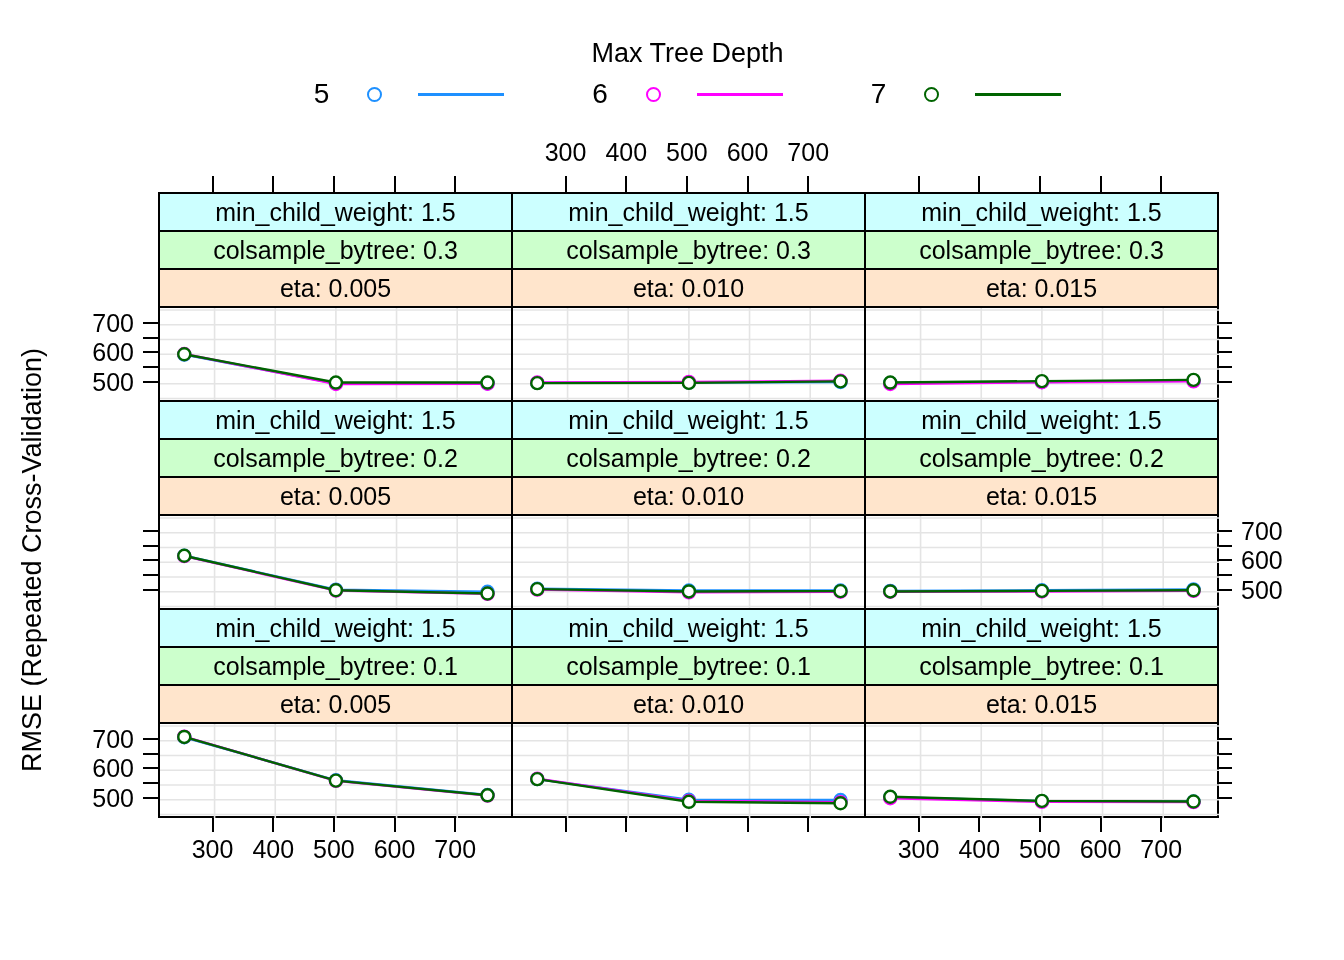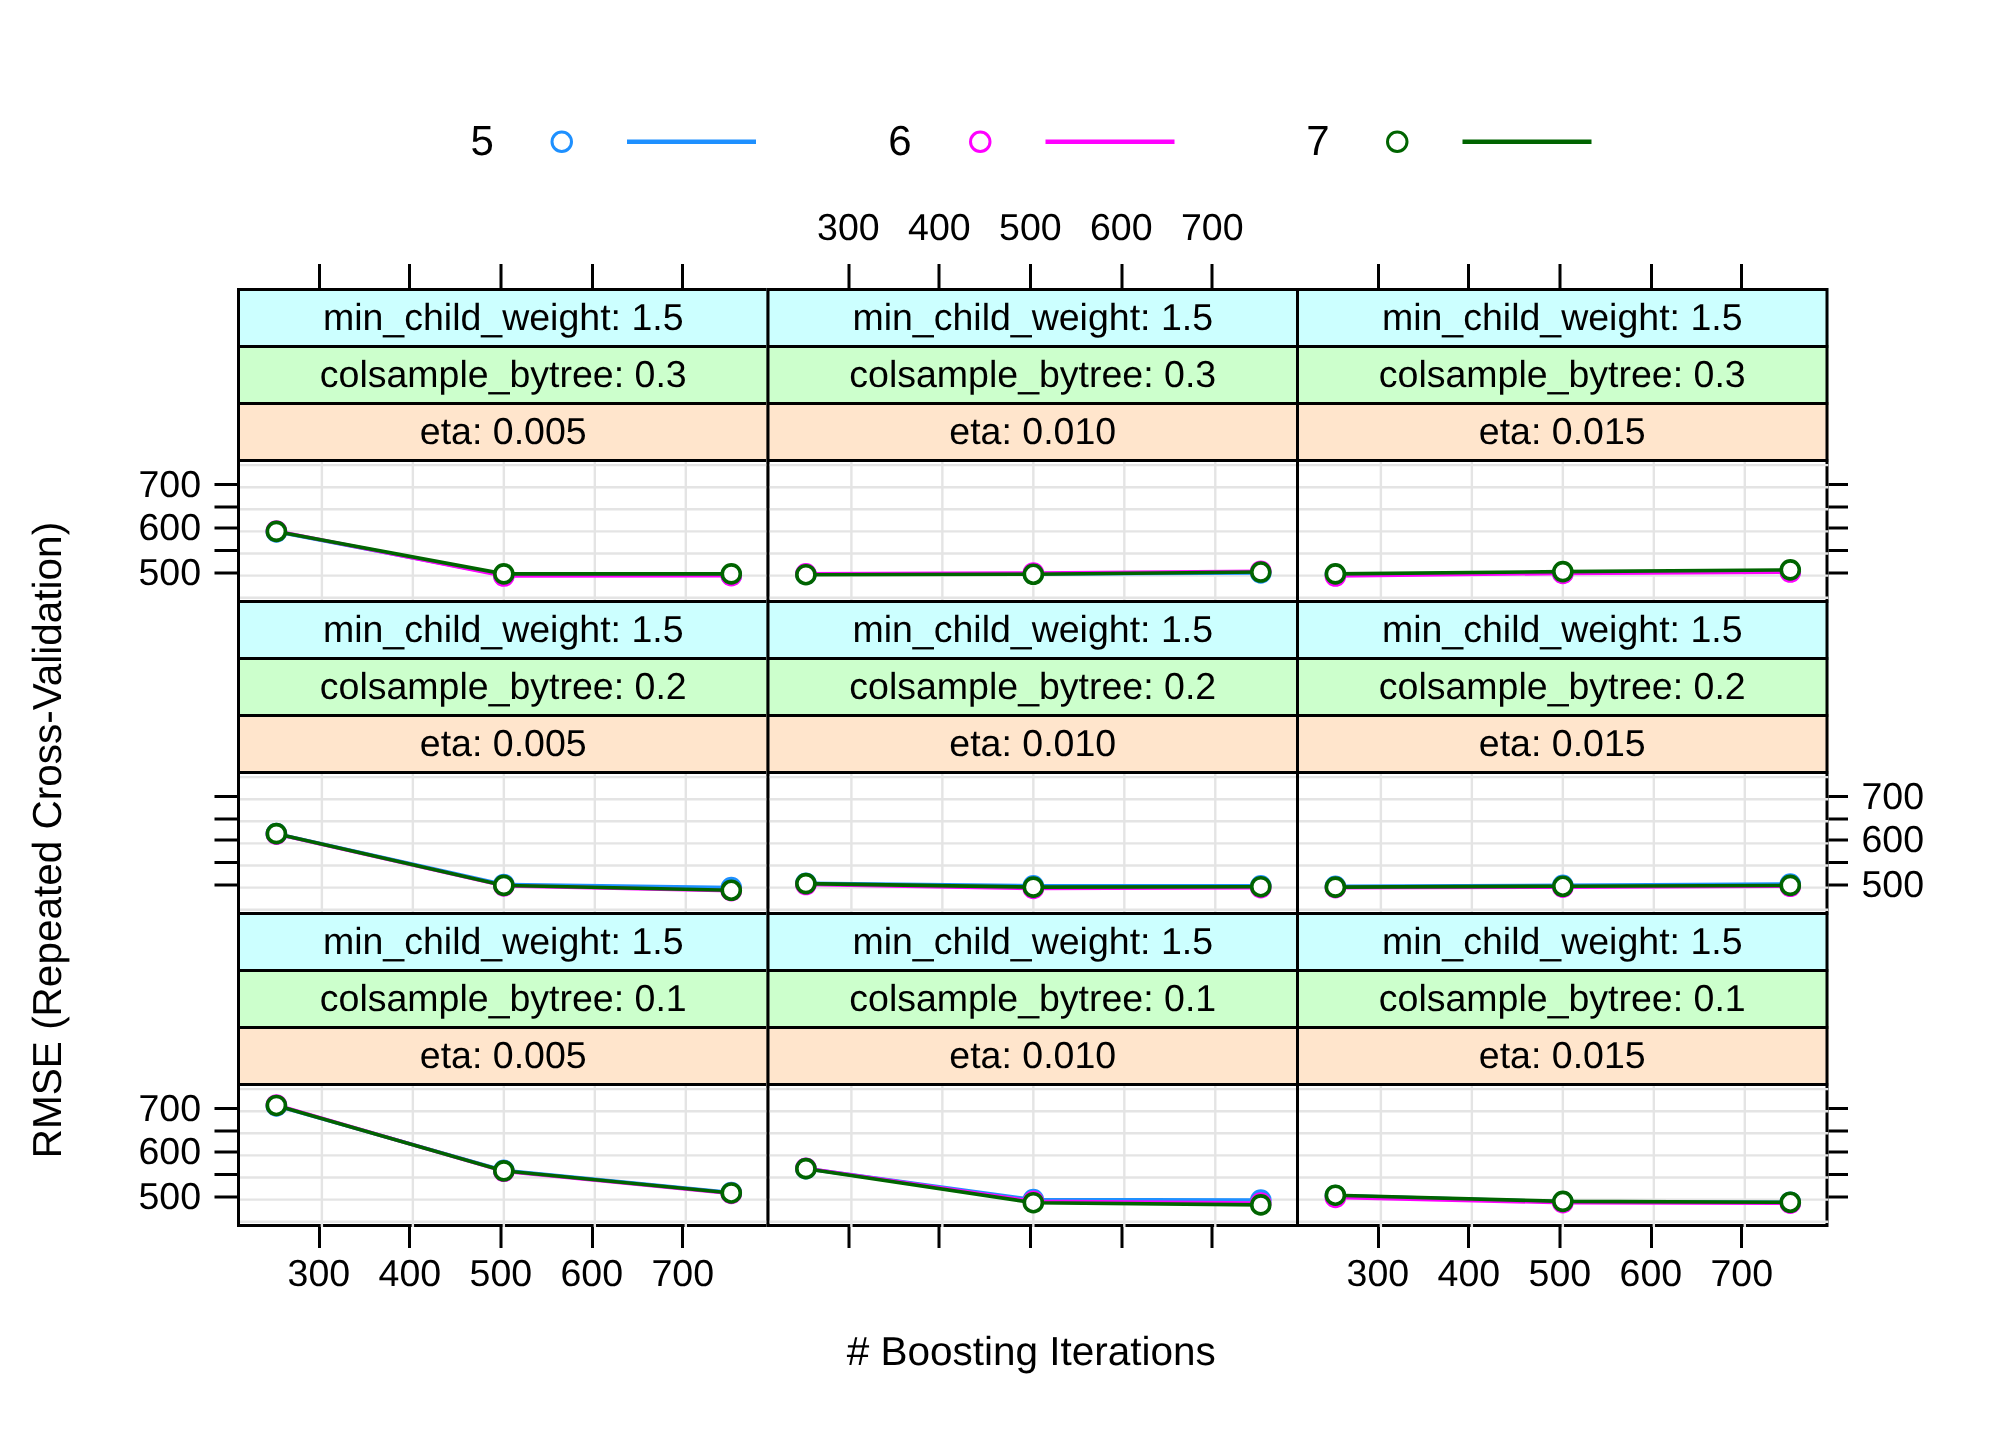--- a/index.html
+++ b/index.html
@@ -21,20 +21,21 @@
   .panel-box{box-sizing:border-box;border:2px solid #000;background:#fff;}
   .tick-label{font-size:25px;line-height:26px;}
   .axis-title{font-size:27px;white-space:nowrap;}
   #x-title{top:886px;left:158px;width:1059px;text-align:center;}
   #y-title{left:32px;top:560px;transform:translate(-50%,-50%) rotate(-90deg);}
 </style>
 </head>
 <body>
 
 <div id="stage">
+  <div id="legend-title" class="abs">Max Tree Depth</div>
   <div id="legend-row" class="abs">
       <span class="legend-entry">
         <span class="legend-label">5</span>
         <span class="legend-circle" style="border-color: rgb(30, 144, 255);"></span>
         <span class="legend-line" style="background: rgb(30, 144, 255);"></span>
       </span>
       <span class="legend-entry">
         <span class="legend-label">6</span>
         <span class="legend-circle" style="border-color: rgb(255, 0, 255);"></span>
         <span class="legend-line" style="background: rgb(255, 0, 255);"></span>
@@ -385,15 +386,14 @@
           <polyline points="24.261168384879728,74.25705329153605 175.89347079037802,77.79310344827586 327.5257731958763,78.08777429467085" fill="none" stroke="#FF00FF" stroke-width="2.4"></polyline>
           <circle cx="24.261168384879728" cy="74.25705329153605" r="6" fill="#fff" stroke="#FF00FF" stroke-width="2.4"></circle>
           <circle cx="175.89347079037802" cy="77.79310344827586" r="6" fill="#fff" stroke="#FF00FF" stroke-width="2.4"></circle>
           <circle cx="327.5257731958763" cy="78.08777429467085" r="6" fill="#fff" stroke="#FF00FF" stroke-width="2.4"></circle>
           <polyline points="24.261168384879728,72.78369905956113 175.89347079037802,76.90909090909092 327.5257731958763,77.49843260188088" fill="none" stroke="#006400" stroke-width="2.4"></polyline>
           <circle cx="24.261168384879728" cy="72.78369905956113" r="6" fill="#fff" stroke="#006400" stroke-width="2.4"></circle>
           <circle cx="175.89347079037802" cy="76.90909090909092" r="6" fill="#fff" stroke="#006400" stroke-width="2.4"></circle>
           <circle cx="327.5257731958763" cy="77.49843260188088" r="6" fill="#fff" stroke="#006400" stroke-width="2.4"></circle>
         </svg></div>
     </div>
-  <div id="x-title" class="abs axis-title"># Boosting Iterations</div>
   <div id="y-title" class="abs axis-title">RMSE (Repeated Cross-Validation)</div>
 </div>
 
 </body></html>

